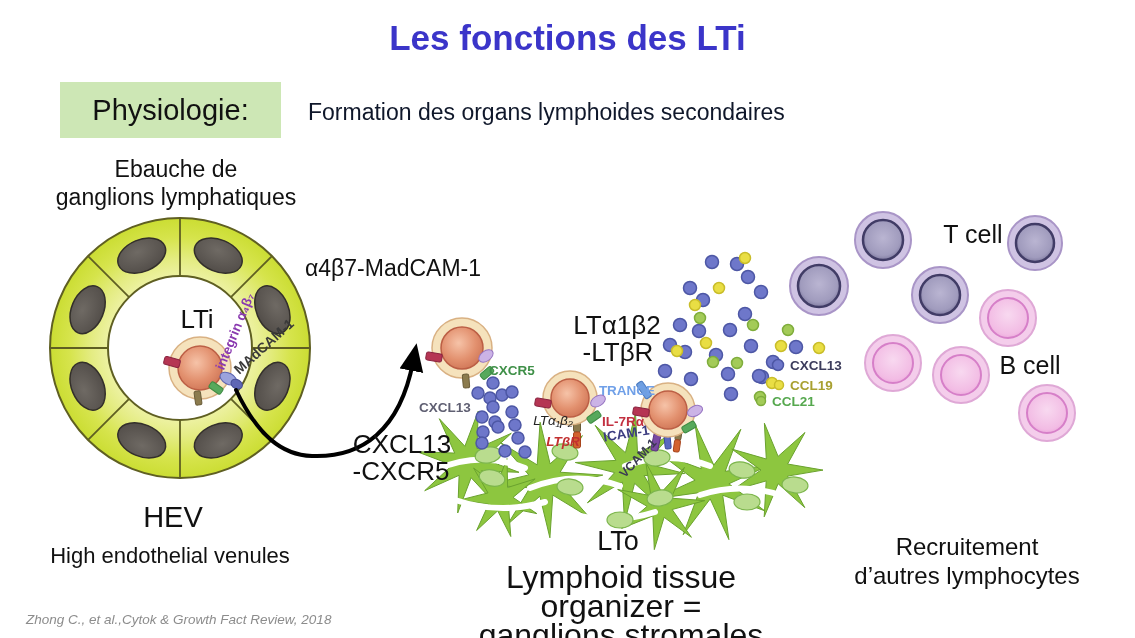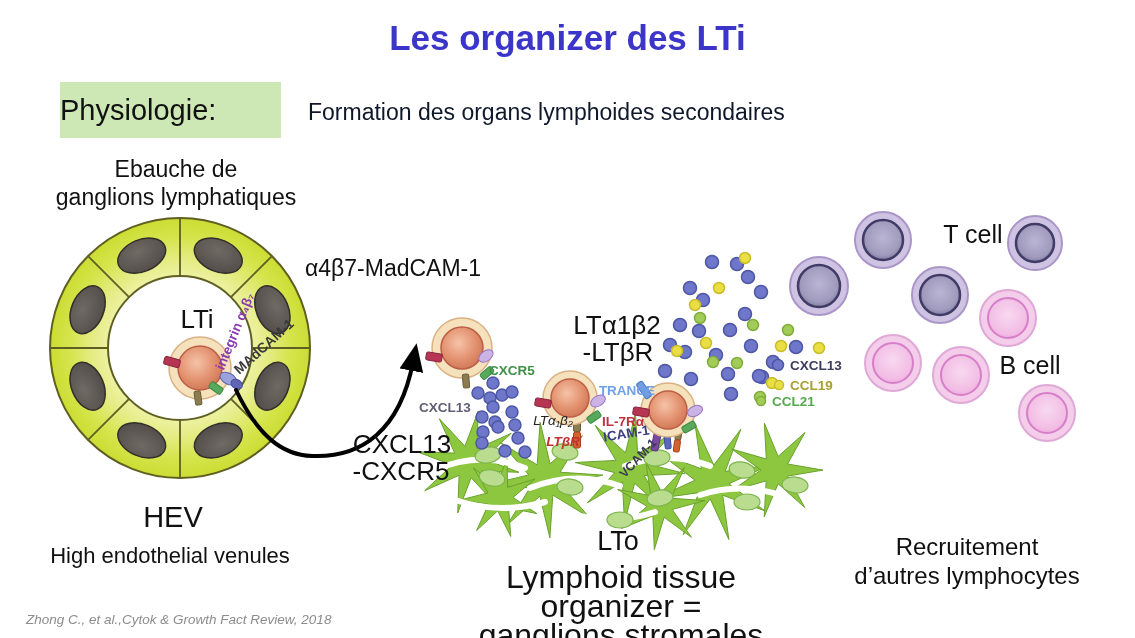--- a/index.html
+++ b/index.html
@@ -1,21 +1,21 @@
 <!DOCTYPE html>
 <html><head>
 <meta charset="utf-8">
 <style>
   html,body{margin:0;padding:0;background:#fff;}
   .slide{position:relative;width:1135px;height:638px;background:#ffffff;overflow:hidden;
          font-family:"Liberation Sans", sans-serif;color:#111;}
   .abs{position:absolute;}
   .title{left:0;top:18px;width:1135px;text-align:center;font-size:35px;font-weight:bold;color:#3b35c9;}
   .phys-box{left:60px;top:82px;width:221px;height:56px;background:#cde7b5;
-            display:flex;align-items:center;font-size:29px;color:#111;}
+            display:flex;align-items:center;justify-content:center;font-size:29px;color:#111;}
   .subtitle{left:308px;top:99px;font-size:23px;color:#0f172a;}
   .heading-left{left:18px;top:155px;width:316px;text-align:center;font-size:23px;line-height:28px;}
   .cap-lto{left:440px;top:563px;width:362px;text-align:center;font-size:32px;line-height:29px;}
   .cap-recruit{left:816px;top:532px;width:302px;text-align:center;font-size:24px;line-height:29px;}
   .citation{left:26px;top:612px;font-size:13.5px;font-style:italic;color:#8c8c8c;}
   svg{position:absolute;left:0;top:0;}
   text{font-family:"Liberation Sans", sans-serif;}
   .biglbl{font-size:26px;fill:#111;}
   .smlbl{font-size:13.5px;font-weight:bold;}
 </style>
@@ -296,21 +296,21 @@
     <g>
       <circle cx="778" cy="365" r="5.5" stroke="#4d57a5" stroke-width="1.5" fill="#6e77ca"></circle>
       <text x="790" y="370" class="smlbl" fill="#3c3c5c">CXCL13</text>
       <circle cx="779" cy="385" r="4.5" stroke="#c9bd2a" stroke-width="1.5" fill="#e9de44"></circle>
       <text x="790" y="390" class="smlbl" fill="#a8a030">CCL19</text>
       <circle cx="761" cy="401" r="4.5" stroke="#7fad3c" stroke-width="1.5" fill="#a3cb58"></circle>
       <text x="772" y="406" class="smlbl" fill="#56a84e">CCL21</text>
     </g>
   </svg>
 
-  <div class="abs title">Les organizer des LTi</div>
+  <div class="abs title">Les fonctions des LTi</div>
   <div class="abs phys-box">
     <span>Physiologie:</span>
   </div>
   <div class="abs subtitle">Formation des organs lymphoides secondaires</div>
   <div class="abs heading-left">
     <span>Ebauche de</span><br>
     <span>ganglions lymphatiques</span>
   </div>
   <div class="abs cap-lto">
     <span>Lymphoid tissue organizer =</span><br>

